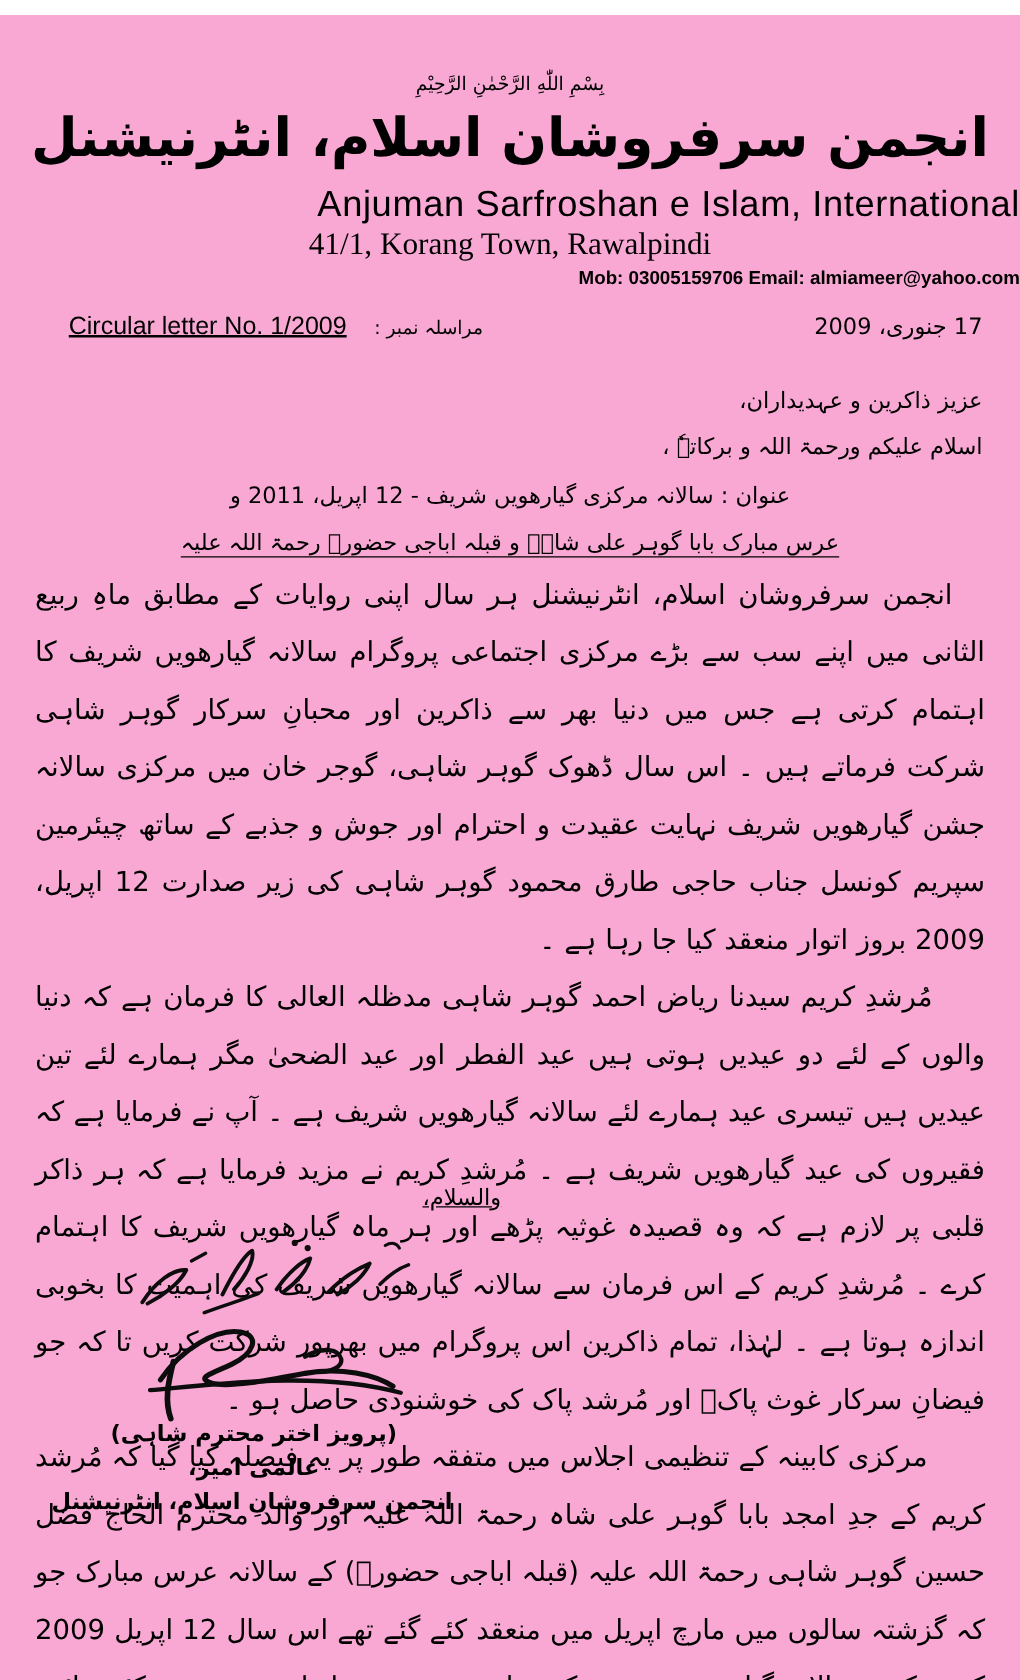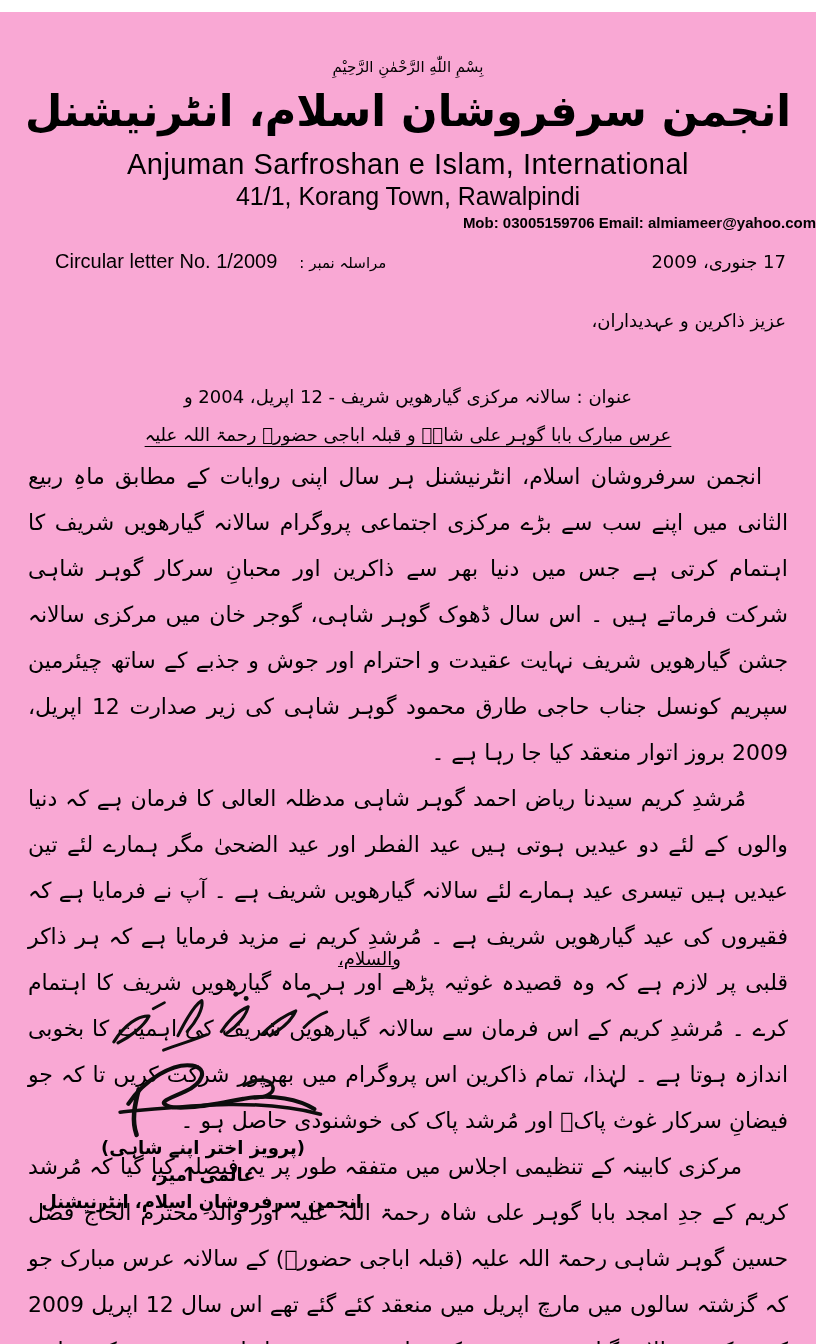--- a/index.html
+++ b/index.html
@@ -20,38 +20,38 @@
     font-size: 15px; text-align: center;
   }
   .title-urdu {
     position: absolute; top: 66px; left: 0; right: 0;
     font-size: 43px; font-weight: bold; text-align: center;
     line-height: 66px;
   }
   .title-english {
     position: absolute; top: 136px; left: 0; right: 0;
     font-family: "Liberation Sans", sans-serif;
-    font-size: 29px; text-align: center; letter-spacing: 0.5px;
+    font-size: 29px; text-align: right; letter-spacing: 0.5px;
   }
   .address {
     position: absolute; top: 170px; left: 0; right: 0;
-    font-family: Liberation Sans, sans-serif;
+    font-family: Liberation Serif, serif;
     font-size: 25px; text-align: center;
   }
   .contact {
     position: absolute; top: 202px; left: 0; right: 0;
     font-family: "Liberation Sans", sans-serif;
     font-size: 15px; font-weight: bold; text-align: right;
   }
   .meta-row {
     position: absolute; top: 238px; left: 55px; right: 30px;
     display: flex; justify-content: space-between; align-items: baseline;
   }
   .meta-left { display: flex; align-items: baseline; gap: 22px; }
-  .circular-en { font-family: "Liberation Sans", sans-serif; font-size: 20px; }
+  .circular-en { font-family: "Liberation Sans", sans-serif; font-size: 20px; text-decoration: underline; }
   .circular-ur { font-size: 15px; }
   .letter-date { font-size: 18px; }
 
   .salutation {
     position: absolute; top: 290px; right: 30px; left: 30px;
     font-size: 18px; line-height: 37px;
   }
   .subject {
     position: absolute; top: 366px; left: 0; right: 0;
     text-align: center; font-size: 18px; line-height: 38px;
@@ -106,24 +106,25 @@
   <div class="meta-row">
     <div class="meta-left">
       <span class="circular-en">Circular letter No. 1/2009</span>
       <span class="circular-ur rtl">مراسلہ نمبر :</span>
     </div>
     <div class="letter-date rtl">17 جنوری، 2009</div>
   </div>
 
   <div class="salutation rtl">
     <div>عزیز ذاکرین و عہدیداران،</div>
+    <div>اسلام علیکم ورحمۃ اللہ و برکاتہٗ ،</div>
   </div>
 
   <div class="subject rtl">
-    <div>عنوان : سالانہ مرکزی گیارھویں شریف - 12 اپریل، 2004  و</div>
+    <div>عنوان : سالانہ مرکزی گیارھویں شریف - 12 اپریل، 2011  و</div>
     <div class="underlined">عرس مبارک بابا گوہر علی شاہؒ و قبلہ اباجی حضورؒ رحمۃ اللہ علیہ</div>
   </div>
 
   <div class="body-text rtl">
     <p class="p1">انجمن سرفروشان اسلام، انٹرنیشنل ہر سال اپنی روایات کے مطابق ماہِ ربیع الثانی میں اپنے سب سے بڑے مرکزی اجتماعی پروگرام سالانہ گیارھویں شریف کا اہتمام کرتی ہے جس میں دنیا بھر سے ذاکرین اور محبانِ سرکار گوہر شاہی شرکت فرماتے ہیں ۔ اس سال ڈھوک گوہر شاہی، گوجر خان میں مرکزی سالانہ جشن گیارھویں شریف نہایت عقیدت و احترام اور جوش و جذبے کے ساتھ چیئرمین سپریم کونسل جناب حاجی طارق محمود گوہر شاہی کی زیر صدارت 12 اپریل، 2009 بروز اتوار منعقد کیا جا رہا ہے ۔</p>
     <p class="p2">مُرشدِ کریم سیدنا ریاض احمد گوہر شاہی مدظلہ العالی کا فرمان ہے کہ دنیا والوں کے لئے دو عیدیں ہوتی ہیں عید الفطر اور عید الضحیٰ مگر ہمارے لئے تین عیدیں ہیں تیسری عید ہمارے لئے سالانہ گیارھویں شریف ہے ۔ آپ نے فرمایا ہے کہ فقیروں کی عید گیارھویں شریف ہے ۔ مُرشدِ کریم نے مزید فرمایا ہے کہ ہر ذاکر قلبی پر لازم ہے کہ وہ قصیدہ غوثیہ پڑھے اور ہر ماہ گیارھویں شریف کا اہتمام کرے ۔ مُرشدِ کریم کے اس فرمان سے سالانہ گیارھویں شریف کی اہمیت کا بخوبی اندازہ ہوتا ہے ۔ لہٰذا، تمام ذاکرین اس پروگرام میں بھرپور شرکت کریں تا کہ جو فیضانِ سرکار غوث پاکؒ اور مُرشد پاک کی خوشنودی حاصل ہو ۔</p>
     <p class="p3">مرکزی کابینہ کے تنظیمی اجلاس میں متفقہ طور پر یہ فیصلہ کیا گیا کہ مُرشد کریم کے جدِ امجد بابا گوہر علی شاہ رحمۃ اللہ علیہ اور والد محترم الحاج فضل حسین گوہر شاہی رحمۃ اللہ علیہ (قبلہ اباجی حضورؒ) کے سالانہ عرس مبارک جو کہ گزشتہ سالوں میں مارچ اپریل میں منعقد کئے گئے تھے اس سال 12 اپریل 2009 کو مرکزی سالانہ گیارھویں شریف کے ساتھ ہی بھرپور انداز میں منعقد کئے جائیں گے ۔</p>
   </div>
 
   <div class="valediction rtl">والسلام،</div>
@@ -143,18 +144,18 @@
       <path d="M212,12 c5,-3 9,-2 11,2" stroke-width="2.4"></path>
 
       <path d="M38,116 C54,92 82,76 100,79 C116,82 110,96 93,104 C78,111 66,114 76,118 C88,123 124,116 150,111 C178,106 204,112 218,121" stroke-width="4"></path>
       <path d="M150,98 C164,90 176,92 178,100 C179,106 170,110 160,110" stroke-width="3.4"></path>
       <path d="M30,124 C86,119 160,109 224,126" stroke-width="3.4"></path>
       <path d="M48,102 C44,118 41,132 46,146" stroke-width="4.4"></path>
     </svg>
   </div>
 
   <div class="signatory rtl">
-    <div>(پرویز اختر اپنے شاہی)</div>
+    <div>(پرویز اختر محترم شاہی)</div>
     <div>عالمی امیر،</div>
     <div>انجمن سرفروشانِ اسلام، انٹرنیشنل</div>
   </div>
 
 </div>
 
 </body></html>

